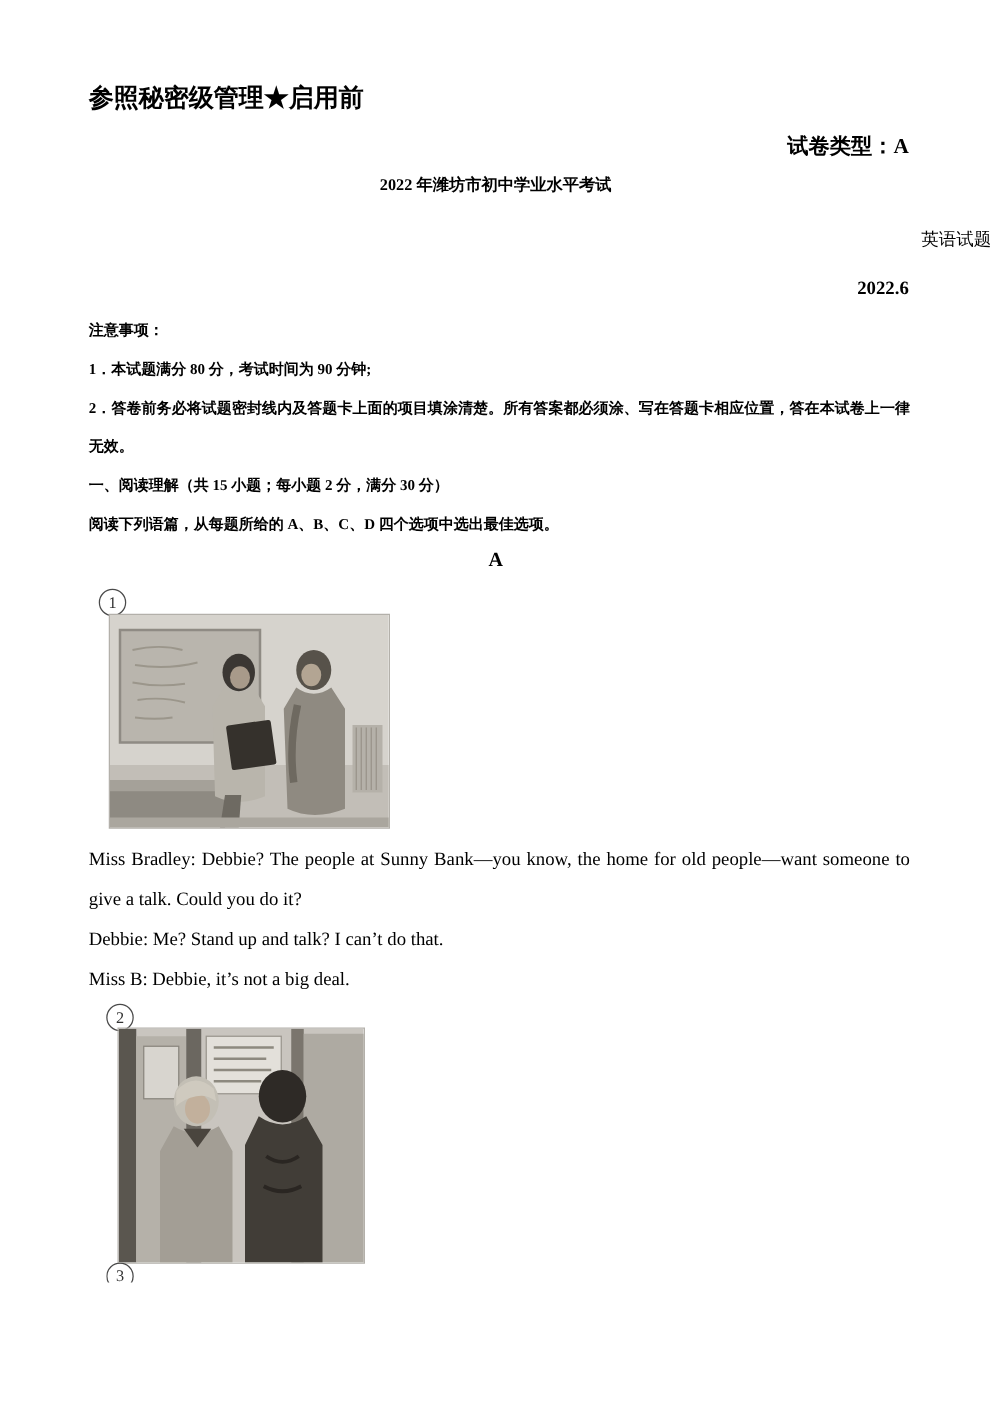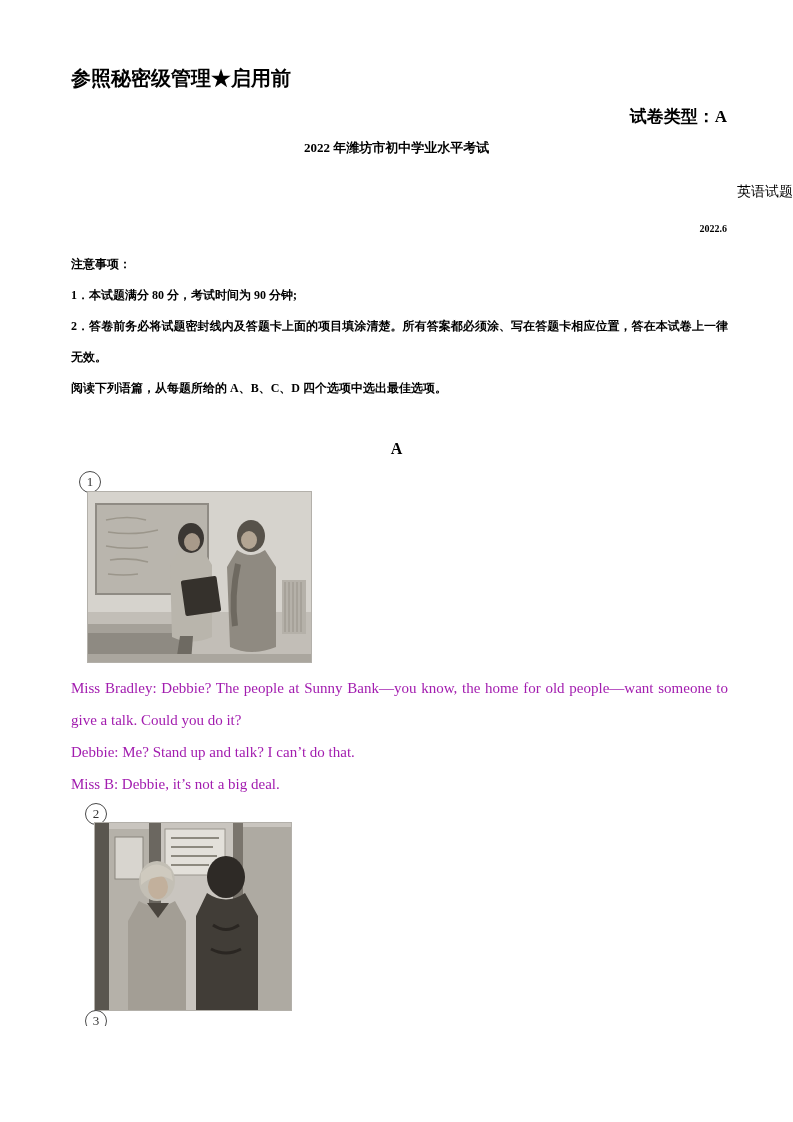--- a/index.html
+++ b/index.html
@@ -42,21 +42,21 @@
     position: absolute;
     top: 183px; left: 0;
     width: 100%;
     text-align: right;
     font-size: 14px;
     font-weight: normal;
   }
   .exam-date {
     position: absolute;
     top: 223px; right: 66px;
-    font-size: 10px;
+    font-size: 15px;
     font-weight: bold;
   }
   .text-block {
     position: absolute;
     top: 249px; left: 71px;
     width: 657px;
     font-size: 12px;
     font-weight: bold;
     line-height: 31px;
   }
@@ -113,21 +113,21 @@
   .photo-1 { left: 87px; top: 491px; width: 223px; height: 170px; }
   .photo-2 { left: 94px; top: 822px; width: 196px; height: 187px; }
   .photo svg { display: block; width: 100%; height: 100%; }
 
   .dialog-block {
     position: absolute;
     top: 672px; left: 71px;
     width: 657px;
     font-size: 15px;
     line-height: 32px;
-    color: #a21caf;
+    color: #000000;
   }
   .dialog-block p.justify { text-align: justify; }
 </style>
 </head>
 <body>
 
 <div class="page">
 
   <div class="security-notice">参照秘密级管理★启用前</div>
 
@@ -136,20 +136,21 @@
   <div class="exam-title">2022 年潍坊市初中学业水平考试</div>
 
   <div class="exam-subtitle">英语试题</div>
 
   <div class="exam-date">2022.6</div>
 
   <div class="text-block">
     <p>注意事项：</p>
     <p>1．本试题满分 80 分，考试时间为 90 分钟;</p>
     <p class="justify">2．答卷前务必将试题密封线内及答题卡上面的项目填涂清楚。所有答案都必须涂、写在答题卡相应位置，答在本试卷上一律无效。</p>
+    <p>一、阅读理解（共 15 小题；每小题 2 分，满分 30 分）</p>
     <p>阅读下列语篇，从每题所给的 A、B、C、D 四个选项中选出最佳选项。</p>
   </div>
 
   <div class="passage-label">A</div>
 
   <div class="qnum qnum-1">
     <span>1</span>
   </div>
 
   <div class="photo photo-1">

